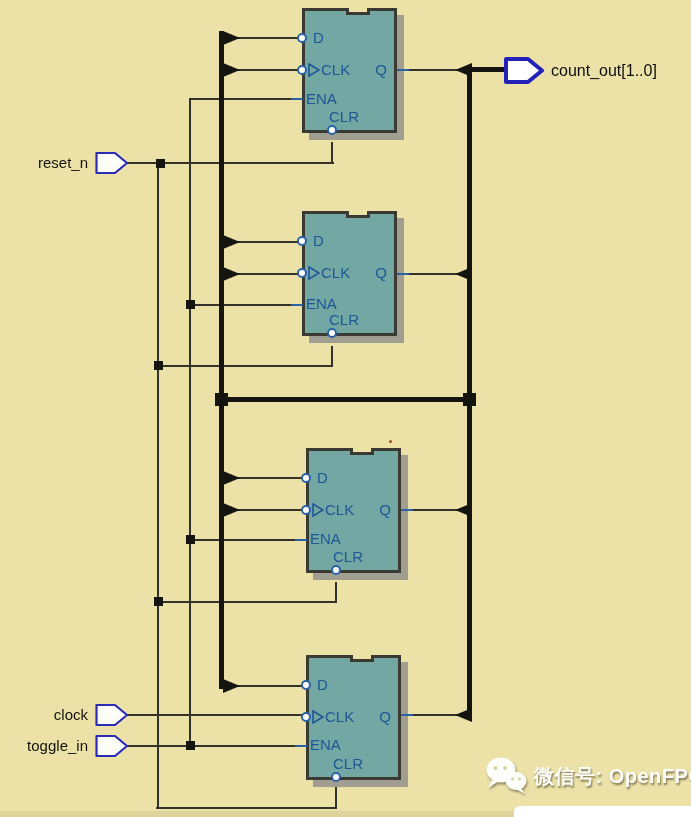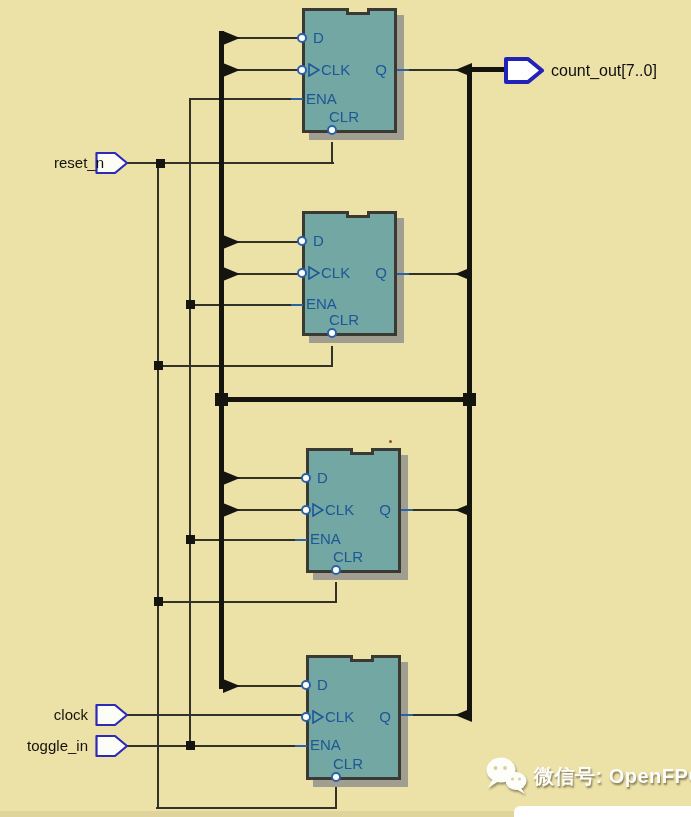--- a/index.html
+++ b/index.html
@@ -185,42 +185,42 @@
   <div class="stub" style="left:291px;top:98px;width:12px"></div>
   <div class="stub" style="left:291px;top:304px;width:12px"></div>
   <div class="stub" style="left:295px;top:539px;width:12px"></div>
   <div class="stub" style="left:295px;top:745px;width:12px"></div>
 
   <div class="pin" style="left:95px;top:151px">
     <svg width="34" height="24" viewBox="0 0 34 24">
         <polygon points="1.5,2 20,2 32,12 20,22 1.5,22" fill="#fdfdf8" stroke="#2b2bb8" stroke-width="2.2" stroke-linejoin="round"></polygon>
       </svg>
   </div>
-  <div class="pin-label" style="left:16px;top:154px;width:88px">reset_n</div>
+  <div class="pin-label" style="left:0;top:154px;width:88px">reset_n</div>
 
   <div class="pin" style="left:95px;top:703px">
     <svg width="34" height="24" viewBox="0 0 34 24">
         <polygon points="1.5,2 20,2 32,12 20,22 1.5,22" fill="#fdfdf8" stroke="#2b2bb8" stroke-width="2.2" stroke-linejoin="round"></polygon>
       </svg>
   </div>
   <div class="pin-label" style="left:0;top:706px;width:88px">clock</div>
 
   <div class="pin" style="left:95px;top:734px">
     <svg width="34" height="24" viewBox="0 0 34 24">
         <polygon points="1.5,2 20,2 32,12 20,22 1.5,22" fill="#fdfdf8" stroke="#2b2bb8" stroke-width="2.2" stroke-linejoin="round"></polygon>
       </svg>
   </div>
   <div class="pin-label" style="left:0;top:737px;width:88px">toggle_in</div>
 
   <div class="pin" style="left:503px;top:56px">
     <svg width="42" height="29" viewBox="0 0 42 29">
         <polygon points="3,3 25,3 39,14.5 25,26 3,26" fill="#ffffff" stroke="#2222b8" stroke-width="4" stroke-linejoin="round"></polygon>
       </svg>
   </div>
-  <div class="out-label" style="left:551px;top:62px">count_out[7..0]</div>
+  <div class="out-label" style="left:551px;top:62px">count_out[1..0]</div>
 
   <div class="speck" style="left:389px;top:440px"></div>
 
   <div class="white-corner"></div>
   <div class="watermark">
     <svg class="wm-icon" width="44" height="42" viewBox="0 0 44 42">
       <ellipse cx="17" cy="15" rx="14.5" ry="12.5" fill="#fdfdfa"></ellipse>
       <polygon points="8,25 4,33 15,26" fill="#fdfdfa"></polygon>
       <ellipse cx="32" cy="26" rx="10.5" ry="9" fill="#fdfdfa"></ellipse>
       <polygon points="37,33 41,39 32,34" fill="#fdfdfa"></polygon>

